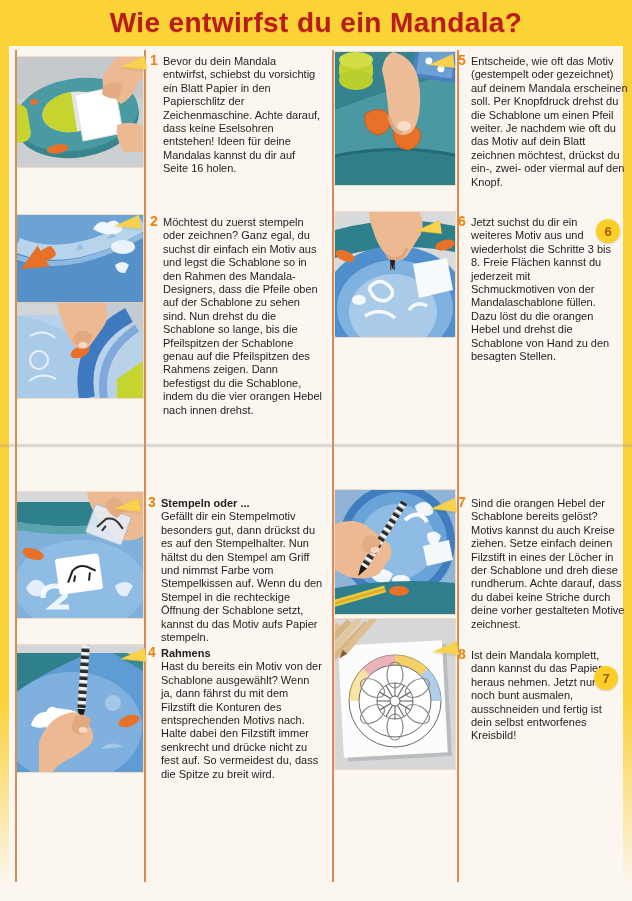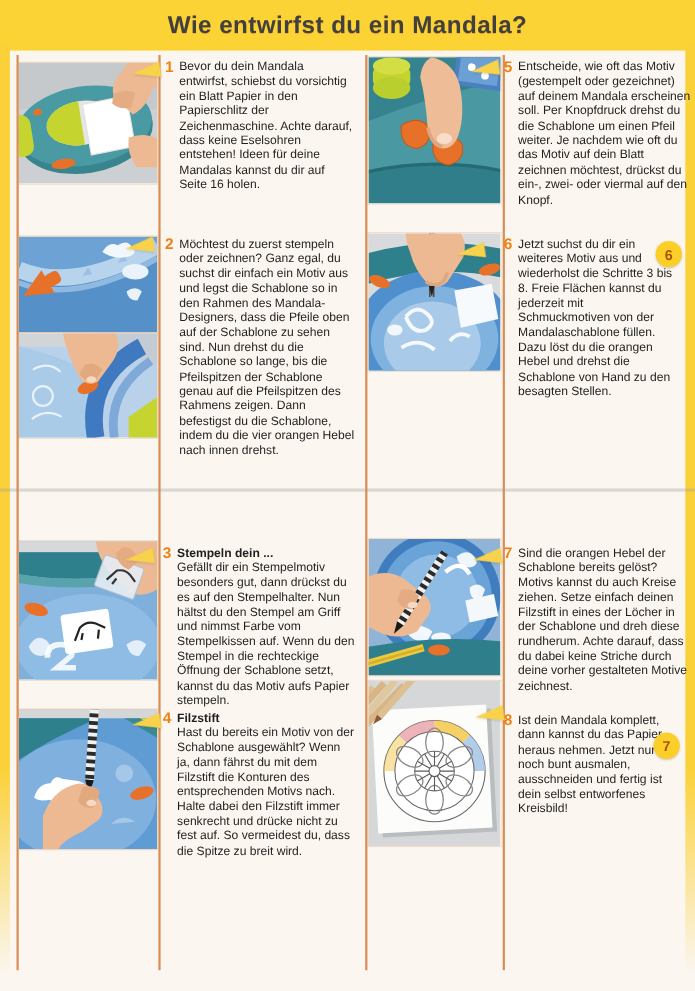--- a/index.html
+++ b/index.html
@@ -5,21 +5,21 @@
   html,body{margin:0;padding:0;background:#e9e5df;}
   .page{position:relative;width:632px;height:901px;margin:0 auto;background:#fbf6ef;
         overflow:hidden;font-family:"Liberation Sans","DejaVu Sans",sans-serif;}
   
   .band-top{position:absolute;top:0;left:0;right:0;height:46px;background:#fcd335;}
   .edge{position:absolute;top:40px;width:9px;height:845px;
         background:linear-gradient(#fbd139 78%,rgba(251,209,57,0));}
   .edge.l{left:0;} .edge.r{right:0;}
   .title-band{position:absolute;top:0;left:0;right:0;height:46px;display:flex;
         align-items:center;justify-content:center;}
-  .title-band span{font-size:22px;font-weight:bold;color:#404040;letter-spacing:.4px;
+  .title-band span{font-size:28px;font-weight:bold;color:#b91c1c;letter-spacing:.4px;
         text-shadow:0 1px 0 rgba(214,110,0,.30);}
   
   .vrule{position:absolute;top:50px;width:2px;height:832px;background:#d27a39;opacity:.85;}
   .vr1{left:15px;} .vr2{left:144px;} .vr3{left:332px;} .vr4{left:457px;}
   
   .crease{position:absolute;left:0;right:0;top:443px;height:5px;
         background:linear-gradient(rgba(140,140,140,0),rgba(155,155,155,.42),rgba(140,140,140,0));}
   
   .photo{position:absolute;overflow:hidden;box-shadow:0 0 0 1px rgba(205,150,105,.28);}
   .photo svg{display:block;width:100%;height:100%;}
@@ -337,27 +337,27 @@
   </div>
 
   <div class="step" style="left:150px;top:216px;width:160px">
     <span class="num">2</span>
 
     <div class="body">Möchtest du zuerst stempeln oder zeichnen? Ganz egal, du suchst dir einfach ein Motiv aus und legst die Schablone so in den Rahmen des Mandala-Designers, dass die Pfeile oben auf der Schablone zu sehen sind. Nun drehst du die Schablone so lange, bis die Pfeilspitzen der Schablone genau auf die Pfeilspitzen des Rahmens zeigen. Dann befestigst du die Schablone, indem du die vier orangen Hebel nach innen drehst.</div>
   </div>
 
   <div class="step" style="left:148px;top:497px;width:163px">
     <span class="num">3</span>
-    <div class="heading">Stempeln dein ...</div>
+    <div class="heading">Stempeln oder ...</div>
     <div class="body">Gefällt dir ein Stempelmotiv besonders gut, dann drückst du es auf den Stempelhalter. Nun hältst du den Stempel am Griff und nimmst Farbe vom Stempelkissen auf. Wenn du den Stempel in die rechteckige Öffnung der Schablone setzt, kannst du das Motiv aufs Papier stempeln.</div>
   </div>
 
   <div class="step" style="left:148px;top:647px;width:163px">
     <span class="num">4</span>
-    <div class="heading">Filzstift</div>
+    <div class="heading">Rahmens</div>
     <div class="body">Hast du bereits ein Motiv von der Schablone ausgewählt? Wenn ja, dann fährst du mit dem Filzstift die Konturen des entsprechenden Motivs nach. Halte dabei den Filzstift immer senkrecht und drücke nicht zu fest auf. So vermeidest du, dass die Spitze zu breit wird.</div>
   </div>
 
   <div class="step" style="left:458px;top:55px;width:160px">
     <span class="num">5</span>
 
     <div class="body">Entscheide, wie oft das Motiv (gestempelt oder gezeichnet) auf deinem Mandala erscheinen soll. Per Knopfdruck drehst du die Schablone um einen Pfeil weiter. Je nachdem wie oft du das Motiv auf dein Blatt zeichnen möchtest, drückst du ein-, zwei- oder viermal auf den Knopf.</div>
   </div>
 
   <div class="step" style="left:458px;top:216px;width:142px">

